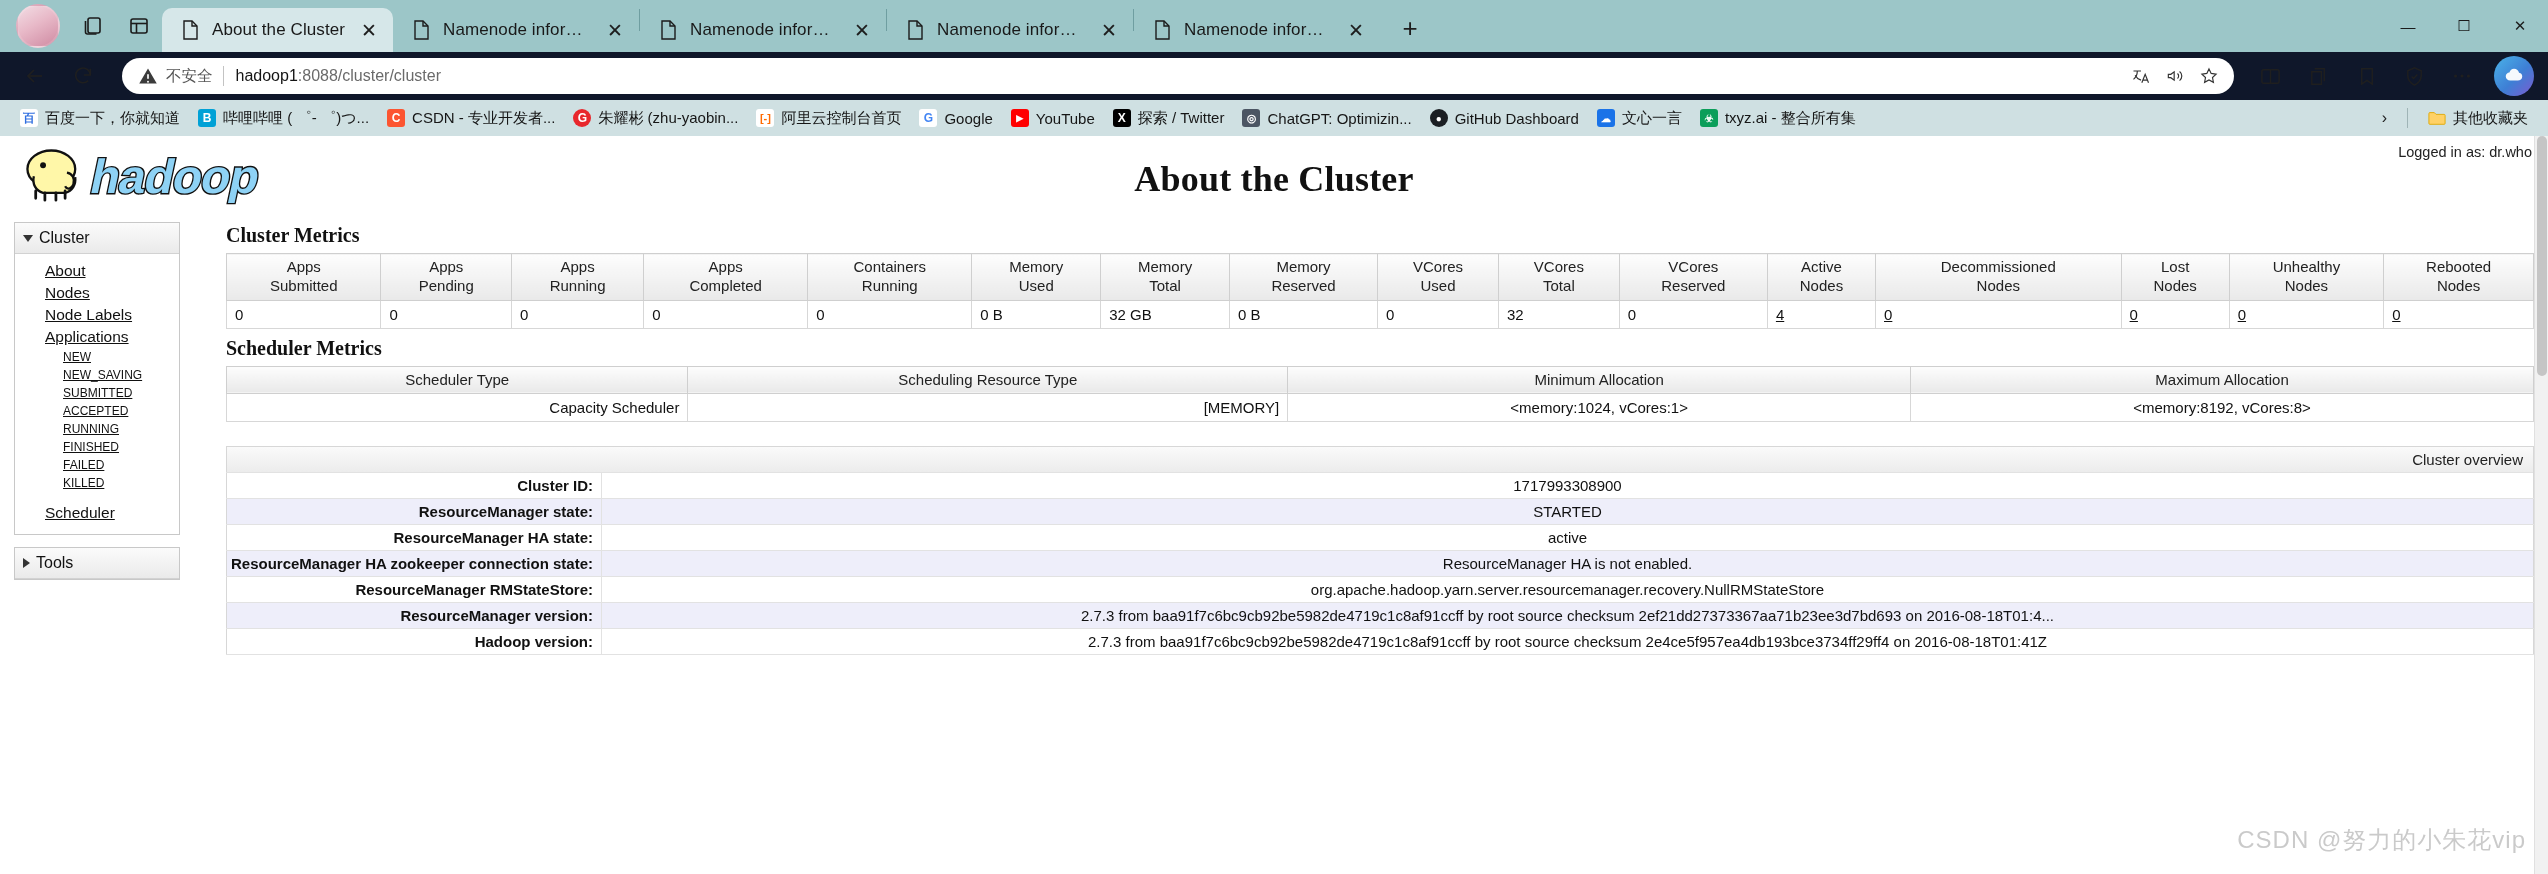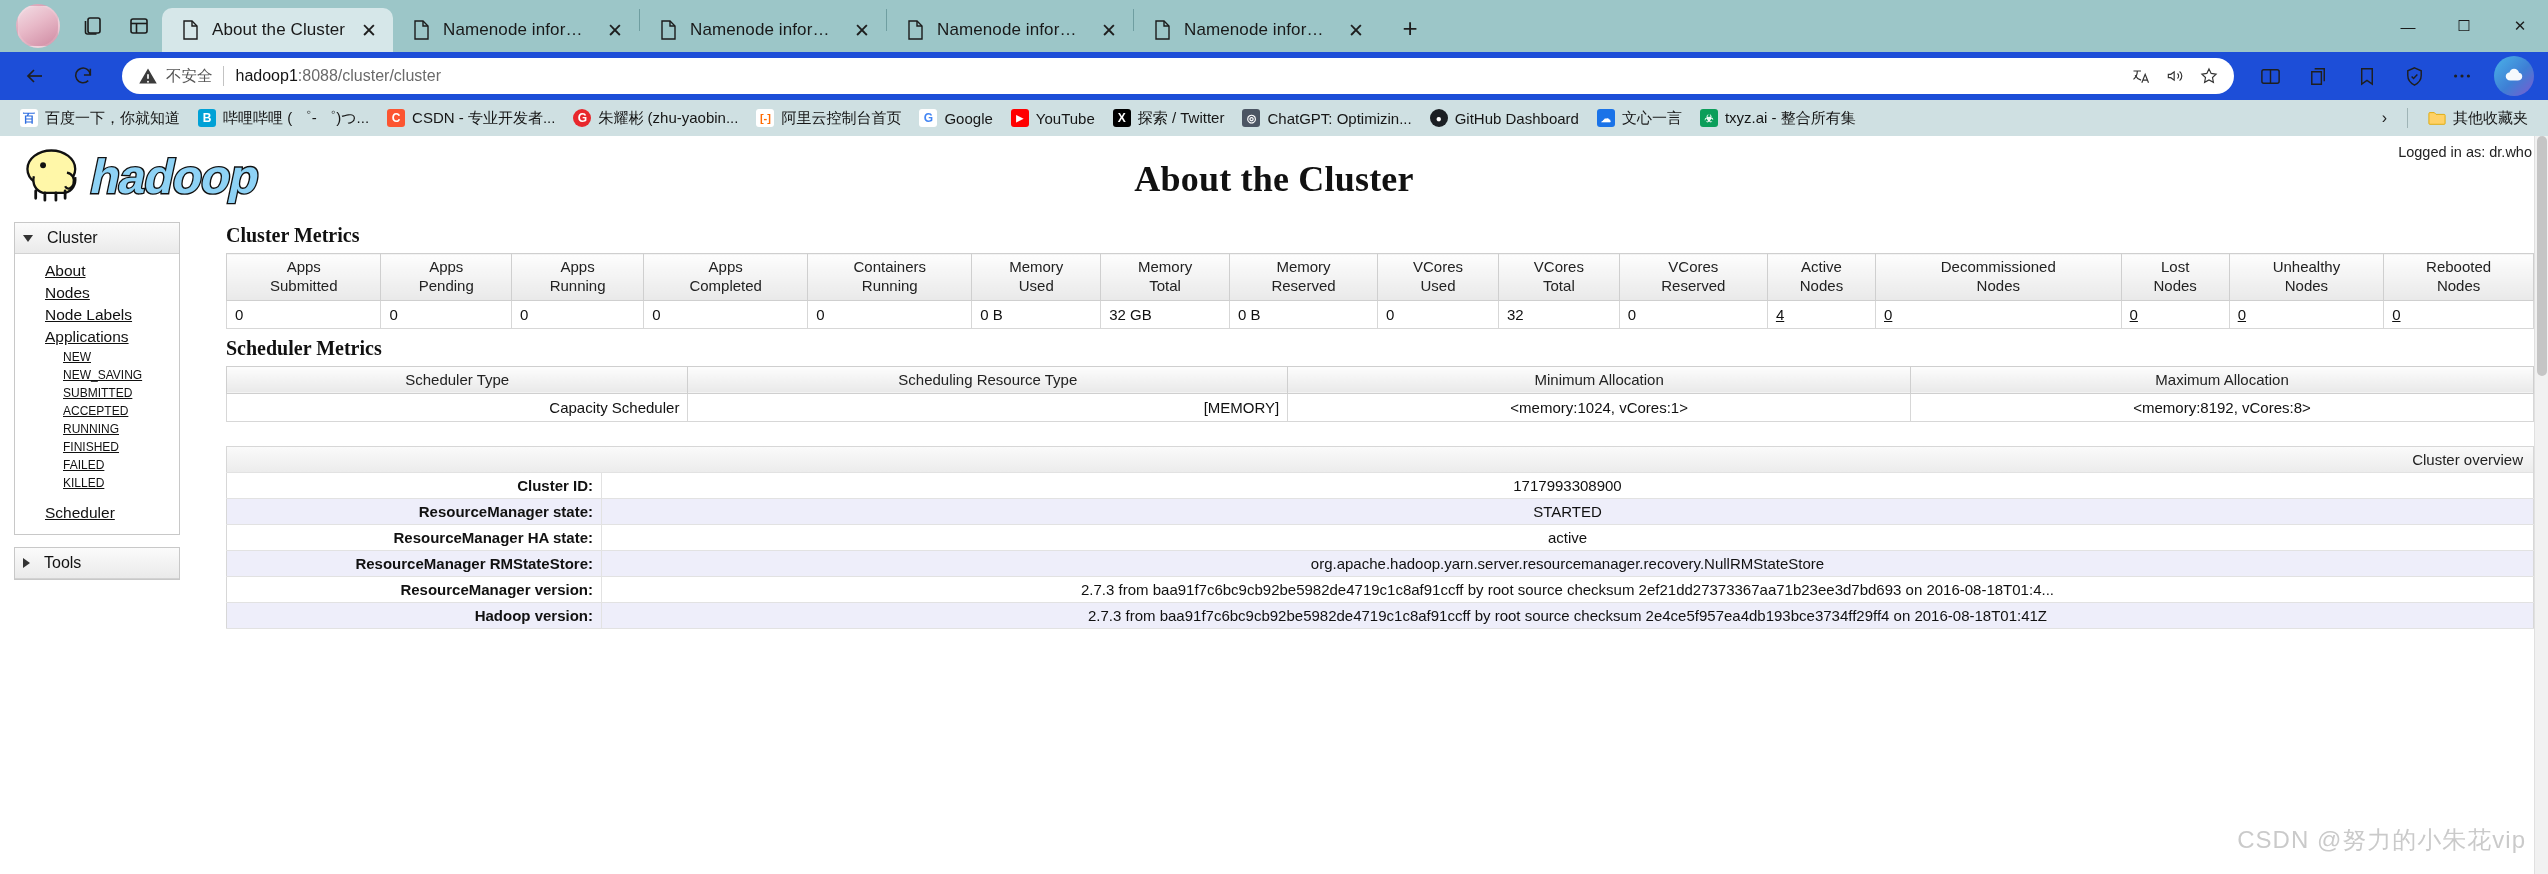--- a/index.html
+++ b/index.html
@@ -69,21 +69,21 @@
     position: absolute; right: 0; bottom: 8px;
     display: flex; align-items: center;
   }
   .win-btn {
     width: 56px; height: 36px;
     display: flex; align-items: center; justify-content: center;
     color: #1a1a1a; font-size: 15px;
   }
 
   .navbar {
-    height: 48px; background: #1d4ed8;
+    height: 48px; background: #0f172a;
     display: flex; align-items: center;
     padding: 0 14px;
     flex: 0 0 48px;
   }
   .nav-btn {
     width: 42px; height: 42px;
     display: flex; align-items: center; justify-content: center;
     color: #1f1f1f; margin-right: 6px; flex: 0 0 auto;
   }
   .omnibox {
@@ -159,21 +159,21 @@
 
   .body-wrap { display: flex; padding: 0 14px 0 14px; }
 
   
   .sidebar { width: 166px; flex: 0 0 166px; margin-right: 14px; }
   .side-block { border: 1px solid #c8c8c8; background: #fff; }
   .side-head {
     background: linear-gradient(#fbfbfb,#eaeaea);
     border-bottom: 1px solid #d2d2d2;
     font-size: 16px; padding: 6px 8px; color: #111;
-    display: flex; align-items: center; gap: 14px;
+    display: flex; align-items: center; gap: 6px;
   }
   .caret-down { width:0;height:0;border-left:5px solid transparent;border-right:5px solid transparent;border-top:7px solid #333; }
   .caret-right { width:0;height:0;border-top:5px solid transparent;border-bottom:5px solid transparent;border-left:7px solid #333; }
   .side-list { padding: 6px 0 10px 0; }
   .side-link {
     display: block; color: #111; text-decoration: underline;
     font-size: 15.5px; padding: 2px 0 2px 30px; white-space: nowrap;
   }
   .side-link.sub { padding-left: 48px; font-size: 12px; }
   .side-gap { height: 10px; }
@@ -620,20 +620,24 @@
             </tr>
             <tr>
               <td class="k">ResourceManager state:</td>
               <td class="v">STARTED</td>
             </tr>
             <tr>
               <td class="k">ResourceManager HA state:</td>
               <td class="v">active</td>
             </tr>
             <tr>
+              <td class="k">ResourceManager HA zookeeper connection state:</td>
+              <td class="v">ResourceManager HA is not enabled.</td>
+            </tr>
+            <tr>
               <td class="k">ResourceManager RMStateStore:</td>
               <td class="v">org.apache.hadoop.yarn.server.resourcemanager.recovery.NullRMStateStore</td>
             </tr>
             <tr>
               <td class="k">ResourceManager version:</td>
               <td class="v">2.7.3 from baa91f7c6bc9cb92be5982de4719c1c8af91ccff by root source checksum 2ef21dd27373367aa71b23ee3d7bd693 on 2016-08-18T01:4...</td>
             </tr>
             <tr>
               <td class="k">Hadoop version:</td>
               <td class="v">2.7.3 from baa91f7c6bc9cb92be5982de4719c1c8af91ccff by root source checksum 2e4ce5f957ea4db193bce3734ff29ff4 on 2016-08-18T01:41Z</td>

